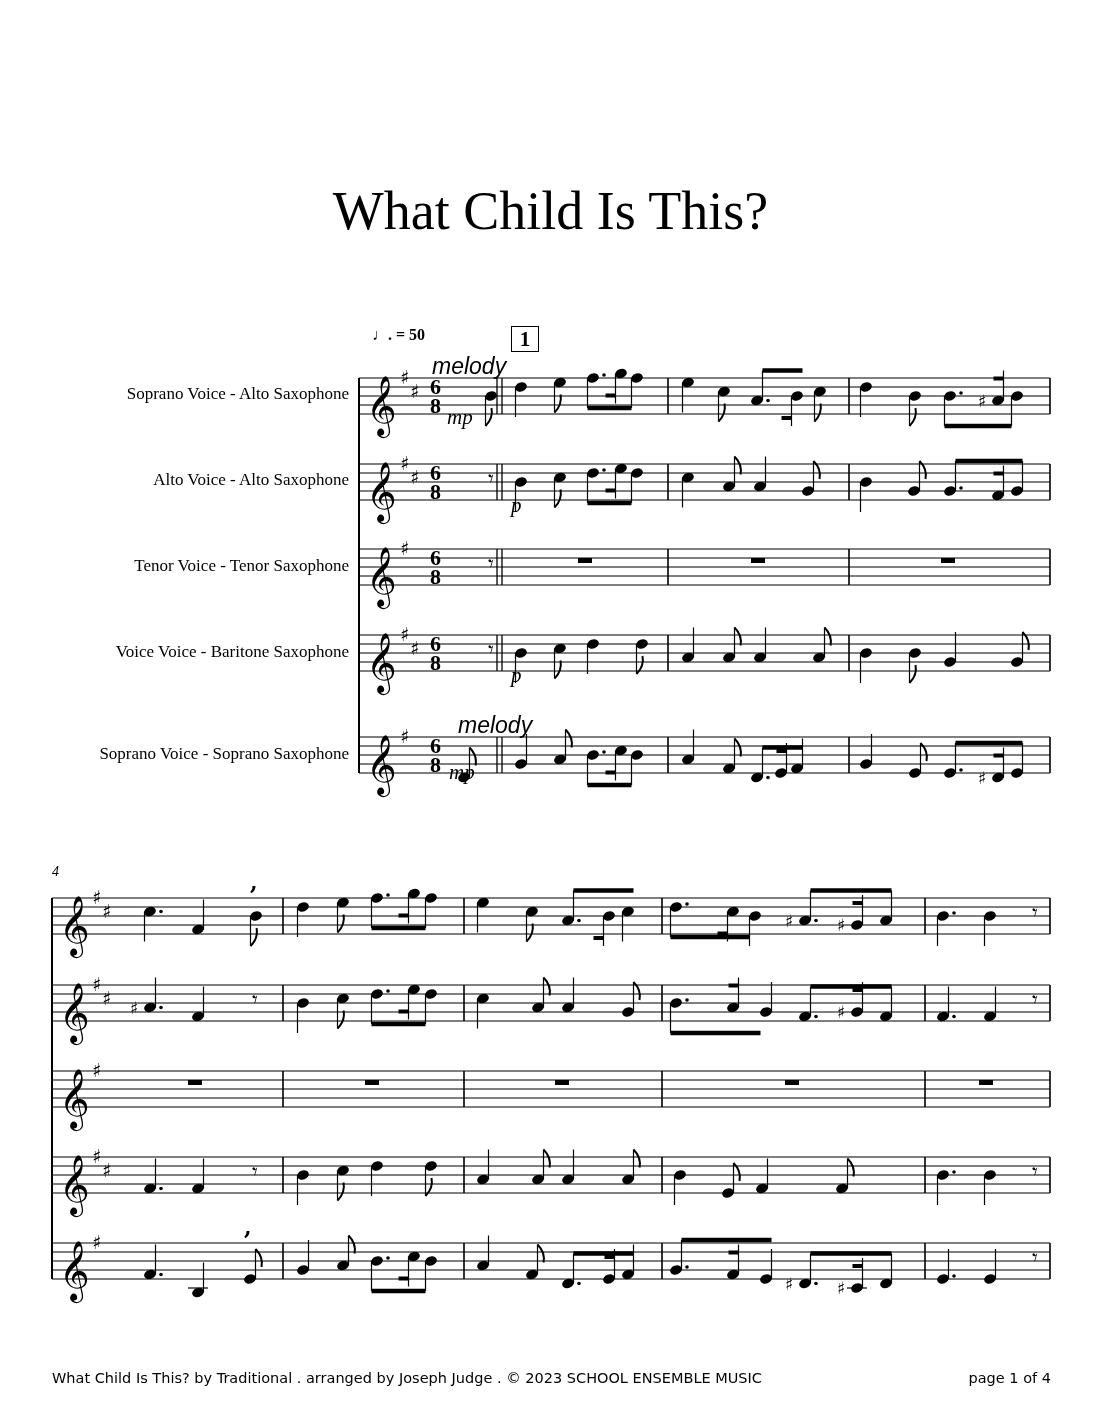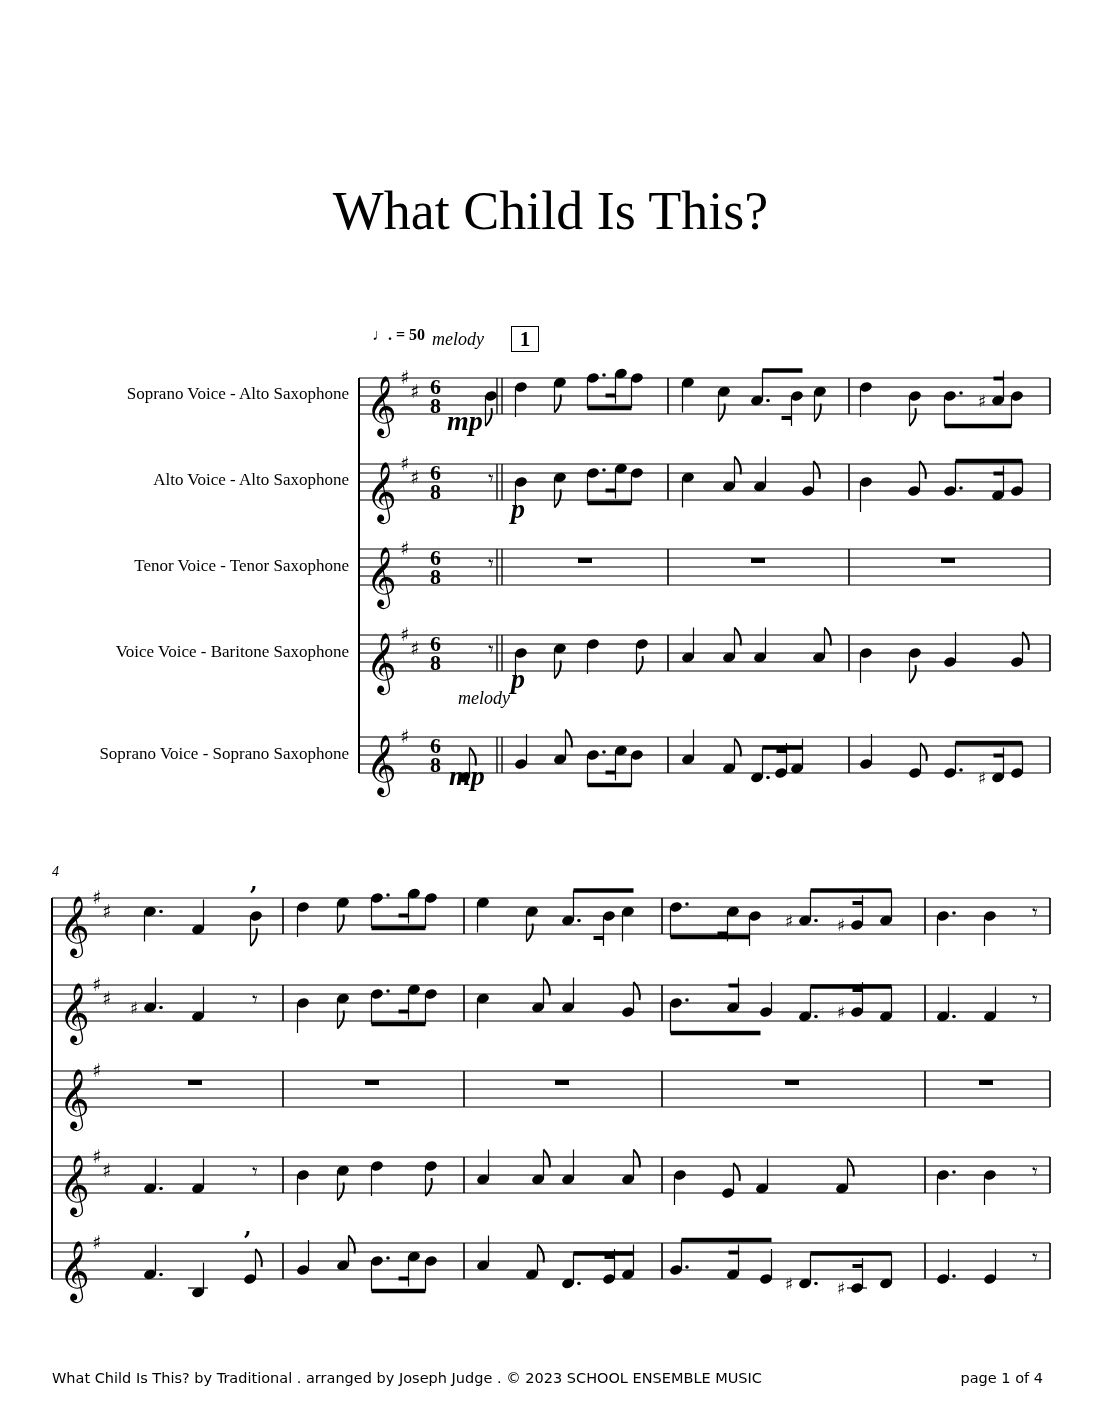--- a/index.html
+++ b/index.html
@@ -1,22 +1,22 @@
 <!DOCTYPE html>
 <html><head>
 <meta charset="utf-8">
 <style>
   html,body{margin:0;padding:0;background:#fff;}
   body{width:1101px;height:1425px;position:relative;overflow:hidden;font-family:"DejaVu Serif",serif;color:#000;}
   .title{position:absolute;left:0;width:1101px;top:180px;text-align:center;font-family:"Liberation Serif","DejaVu Serif",serif;font-size:54px;}
   .tempo{position:absolute;left:372px;top:326px;font-family:"Liberation Serif",serif;font-weight:bold;font-size:16px;}
   .tempo .nt{display:inline-block;}
   .rehearsal{position:absolute;left:511px;top:326px;width:26px;height:24px;border:1.5px solid #000;font-family:"Liberation Serif",serif;font-weight:bold;font-size:21px;text-align:center;line-height:24px;}
-  .expr{position:absolute;font-family:Liberation Serif, serif;font-style:italic;font-size:18px;}
-  .dyn{position:absolute;font-family:"Liberation Serif",serif;font-style:italic;font-weight:bold;font-size:28px;}
+  .expr{position:absolute;font-family:Liberation Sans, sans-serif;font-style:italic;font-size:23px;margin-top:24px;}
+  .dyn{position:absolute;font-family:"Liberation Serif",serif;font-style:italic;font-weight:normal;font-size:21px;}
   .measno{position:absolute;font-family:"Liberation Serif",serif;font-style:italic;font-size:14px;}
   .inst{position:absolute;right:752px;font-family:"Liberation Serif",serif;font-size:17px;white-space:nowrap;text-align:right;}
   .footer{position:absolute;top:1370px;font-family:"DejaVu Sans","Liberation Sans",sans-serif;font-size:14.5px;}
   svg.score{position:absolute;left:0;top:0;}
 </style>
 </head>
 <body>
 
 <div class="title">What Child Is This?</div>
 
@@ -576,13 +576,13 @@
     <line x1="891.5" y1="1283.5" x2="891.5" y2="1253.5" stroke="#000" stroke-width="1.2"></line>
     <ellipse cx="943" cy="1279" rx="6" ry="4.6" transform="rotate(-20 943 1279)" fill="#000"></ellipse>
     <circle cx="954" cy="1276" r="1.8" fill="#000"></circle>
     <line x1="948.5" y1="1279" x2="948.5" y2="1249" stroke="#000" stroke-width="1.2"></line>
     <ellipse cx="990" cy="1279" rx="6" ry="4.6" transform="rotate(-20 990 1279)" fill="#000"></ellipse>
     <line x1="995.5" y1="1279" x2="995.5" y2="1249" stroke="#000" stroke-width="1.2"></line>
     <text x="1032" y="1265" font-size="22" font-family="DejaVu Serif, serif">𝄾</text>
   </svg>
 
 <div class="footer" style="left:52px;">What Child Is This? by Traditional . arranged by Joseph Judge . © 2023 SCHOOL ENSEMBLE MUSIC</div>
-<div class="footer" style="right:58px;margin-left:40px;">page 1 of 4</div>
+<div class="footer" style="right:50px;margin-left:40px;">page 1 of 4</div>
 
 </body></html>

